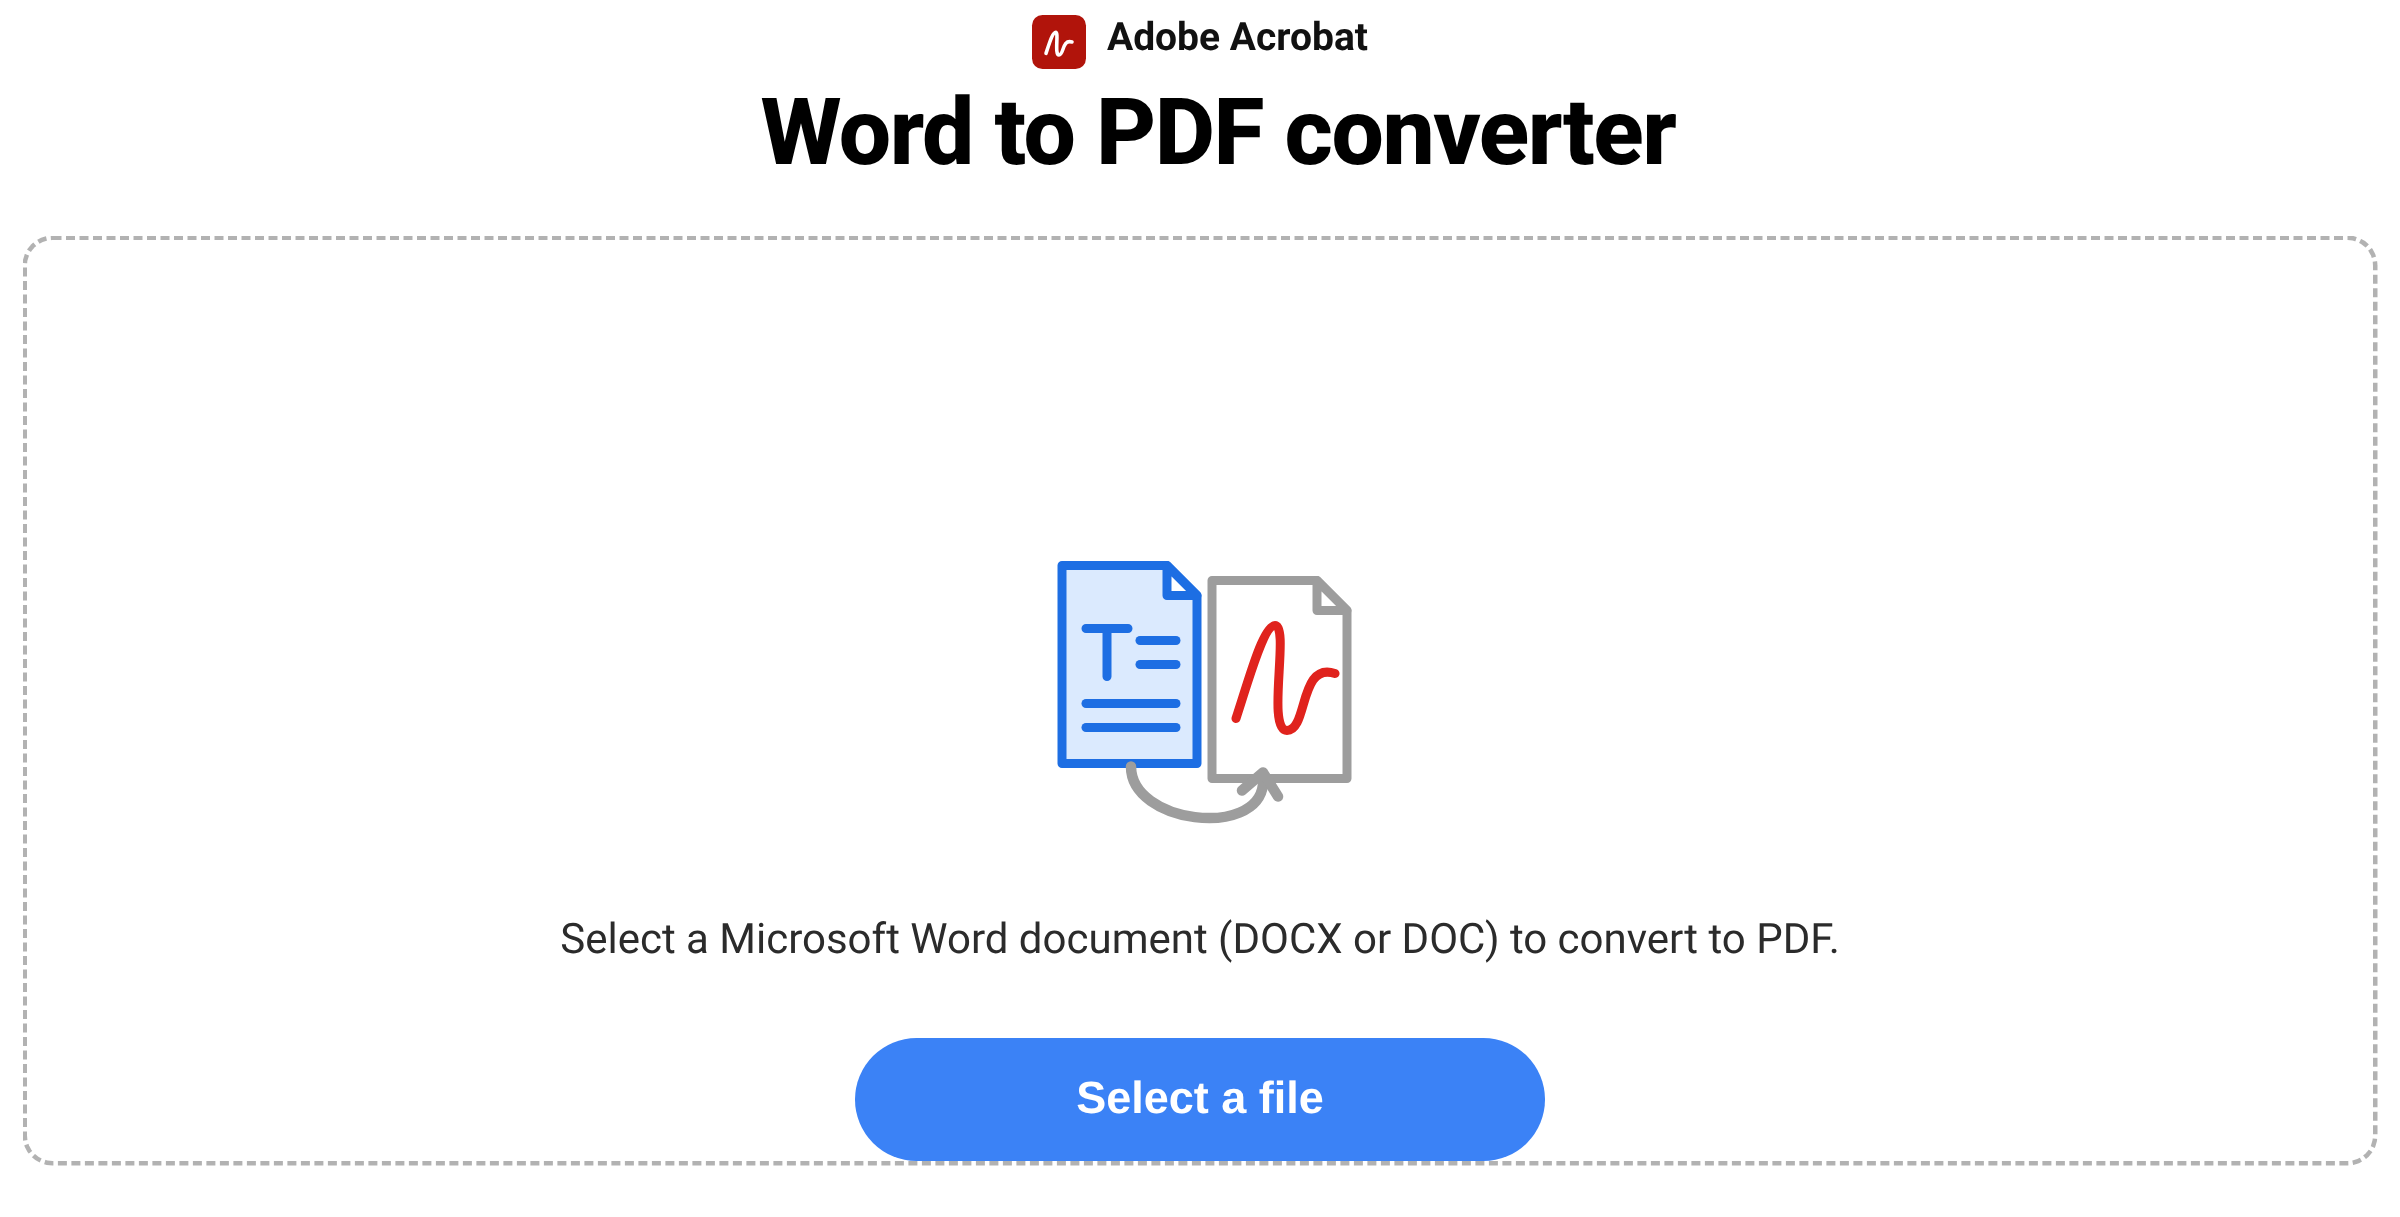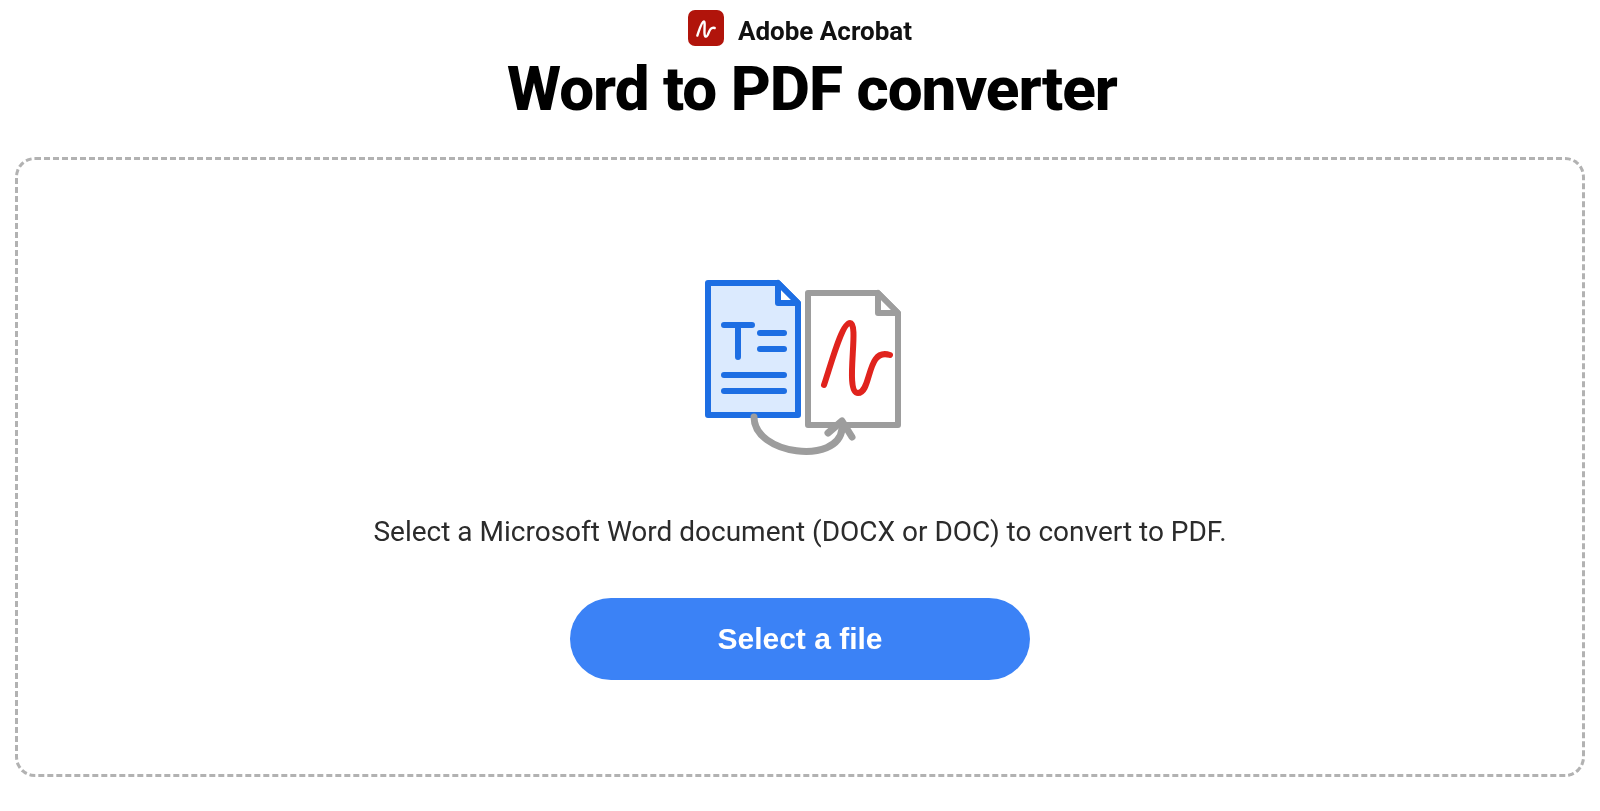--- a/index.html
+++ b/index.html
@@ -9,21 +9,21 @@
     }
     body {
       font-family: -apple-system, BlinkMacSystemFont, "Segoe UI", Roboto, Helvetica, Arial, sans-serif;
       background: #ffffff;
       width: 1600px;
       height: 811px;
       overflow: hidden;
     }
     .header-row {
       display: flex;
-      align-items: flex-end;
+      align-items: flex-start;
       justify-content: center;
       gap: 14px;
       padding-top: 10px;
     }
     .acrobat-badge {
       width: 36px;
       height: 36px;
       border-radius: 7px;
       background: #b1140b;
       display: flex;
@@ -49,21 +49,21 @@
       padding-left: 24px;
     }
     .dropzone {
       margin: 32px 15px 0 15px;
       border: 3px dashed #b2b2b2;
       border-radius: 20px;
       height: 620px;
       display: flex;
       flex-direction: column;
       align-items: center;
-      justify-content: center;
+      justify-content: flex-end;
     }
     .illustration {
       width: 220px;
       height: 200px;
       margin-bottom: 40px;
       margin-top: 20px;
     }
     .instruction-text {
       font-size: 28px;
       color: #2b2b2b;

